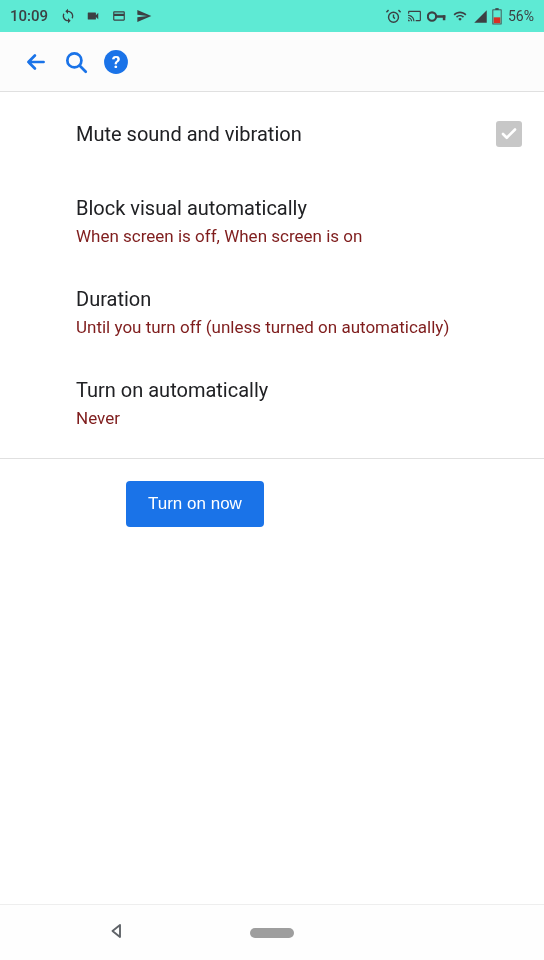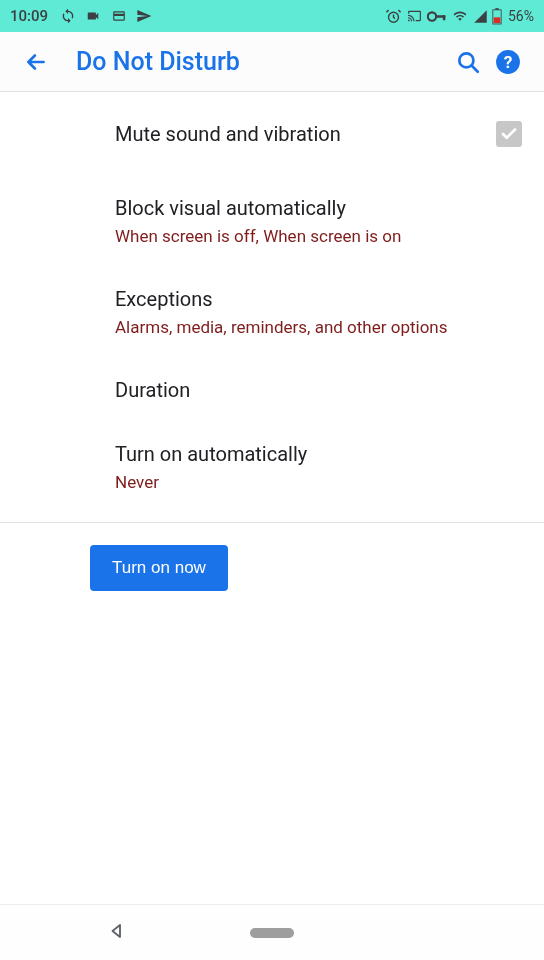--- a/index.html
+++ b/index.html
@@ -76,21 +76,21 @@
       display: flex;
       align-items: center;
       justify-content: center;
       cursor: pointer;
       color: #1a73e8;
     }
     .content {
       background: #fff;
     }
     .list-item {
-      padding: 20px 16px 20px 115px;
+      padding: 20px 16px 20px 76px;
       cursor: pointer;
       position: relative;
     }
     .list-item.with-sub {
       padding-top: 18px;
       padding-bottom: 18px;
     }
     .list-title {
       font-size: 20px;
       color: #202124;
@@ -116,20 +116,21 @@
       justify-content: center;
       color: #fff;
     }
     .divider {
       height: 1px;
       background: #e0e0e0;
       margin-top: 10px;
     }
     .action-row {
       padding: 22px 16px 22px 90px;
+      margin-left: 36px;
     }
     .turn-on-btn {
       background: #1a73e8;
       color: #ffffff;
       border: none;
       border-radius: 4px;
       padding: 13px 22px;
       font-size: 17px;
       font-weight: 500;
       cursor: pointer;
@@ -224,21 +225,20 @@
     <span class="battery-pct">56%</span>
   </div>
 </div>
 
 <div class="app-bar">
   <div class="back-btn">
     <svg width="26" height="26" viewBox="0 0 24 24" fill="none" stroke="#1a73e8" stroke-width="2.5" stroke-linecap="round" stroke-linejoin="round">
         <path d="M19 12H5M11 18l-6-6 6-6"></path>
       </svg>
   </div>
-  <div class="app-title">Do Not Disturb</div>
   <div class="search-btn">
     <svg width="26" height="26" viewBox="0 0 24 24" fill="none" stroke="#1a73e8" stroke-width="2.5" stroke-linecap="round">
         <circle cx="10.5" cy="10.5" r="6.5"></circle>
         <line x1="21" y1="21" x2="15.5" y2="15.5"></line>
       </svg>
   </div>
   <div class="help-btn">
     <svg width="26" height="26" viewBox="0 0 24 24">
         <circle cx="12" cy="12" r="11" fill="#1a73e8"></circle>
         <text x="12" y="17.5" font-size="16" font-weight="bold" text-anchor="middle" fill="#fff">?</text>
@@ -255,27 +255,24 @@
           <polyline points="20 6 9 17 4 12"></polyline>
         </svg>
     </div>
   </div>
 
   <div class="list-item with-sub">
     <div class="list-title">Block visual automatically</div>
     <div class="list-sub">When screen is off, When screen is on</div>
   </div>
 
-  <div class="list-item with-sub">
-    <div class="list-title">Exceptions</div>
-    <div class="list-sub">Alarms, media, reminders, and other options</div>
-  </div>
 
   <div class="list-item with-sub">
     <div class="list-title">Duration</div>
+    <div class="list-sub">Until you turn off (unless turned on automatically)</div>
   </div>
 
   <div class="list-item with-sub">
     <div class="list-title">Turn on automatically</div>
     <div class="list-sub">Never</div>
   </div>
 
   <div class="divider"></div>
 
   <div class="action-row">

